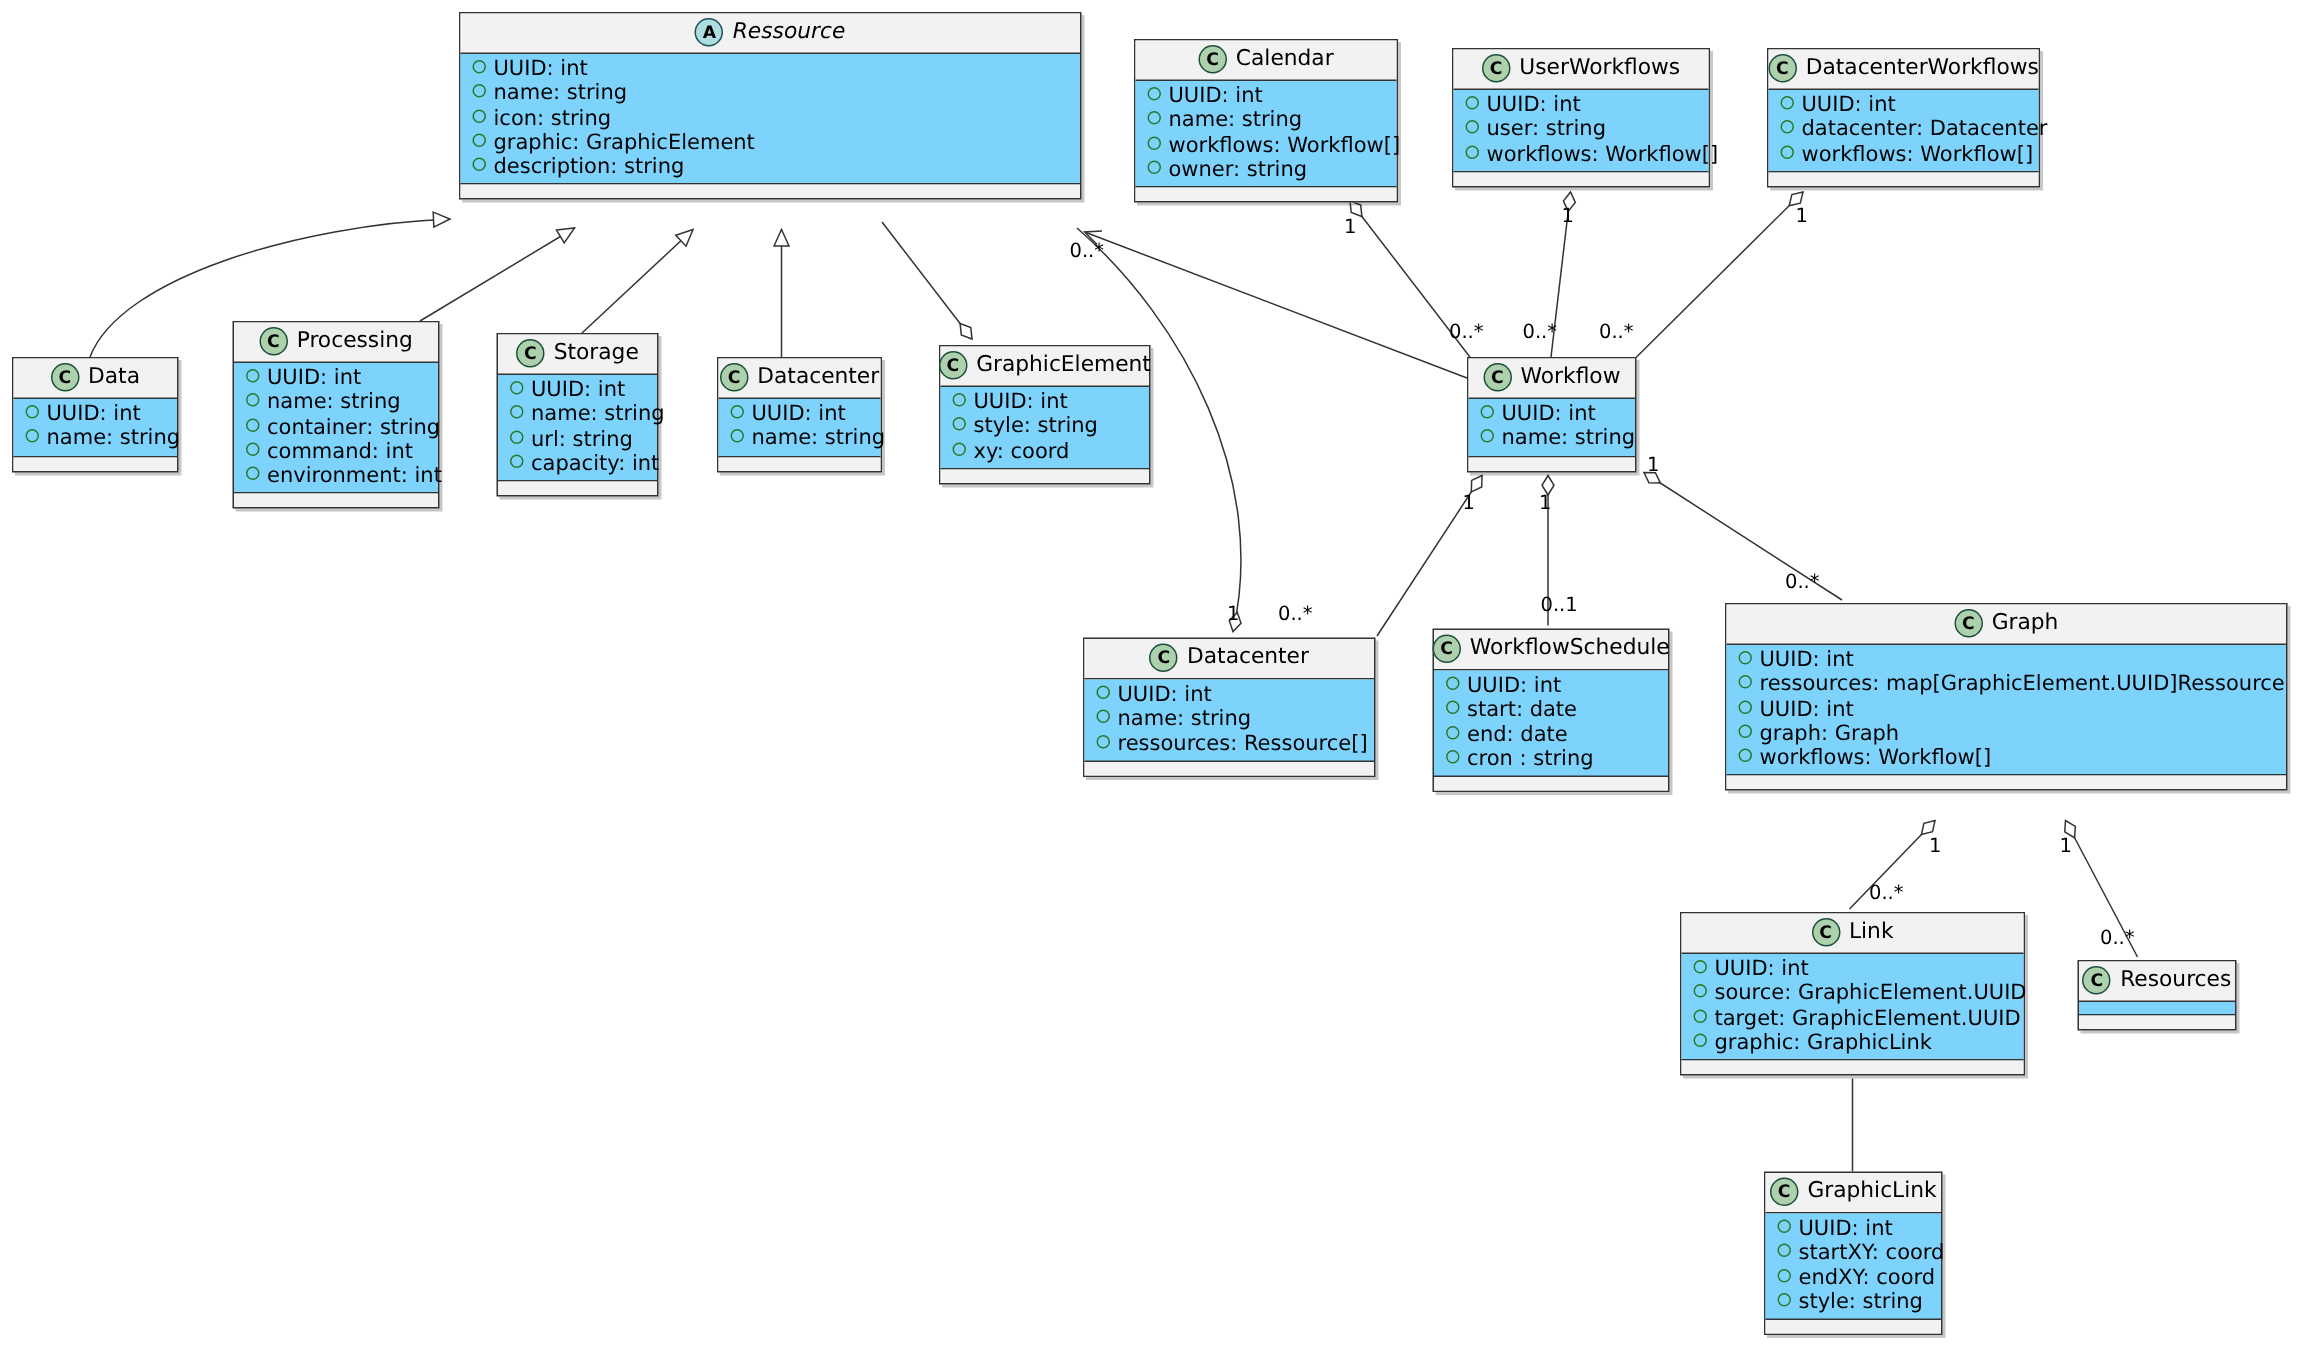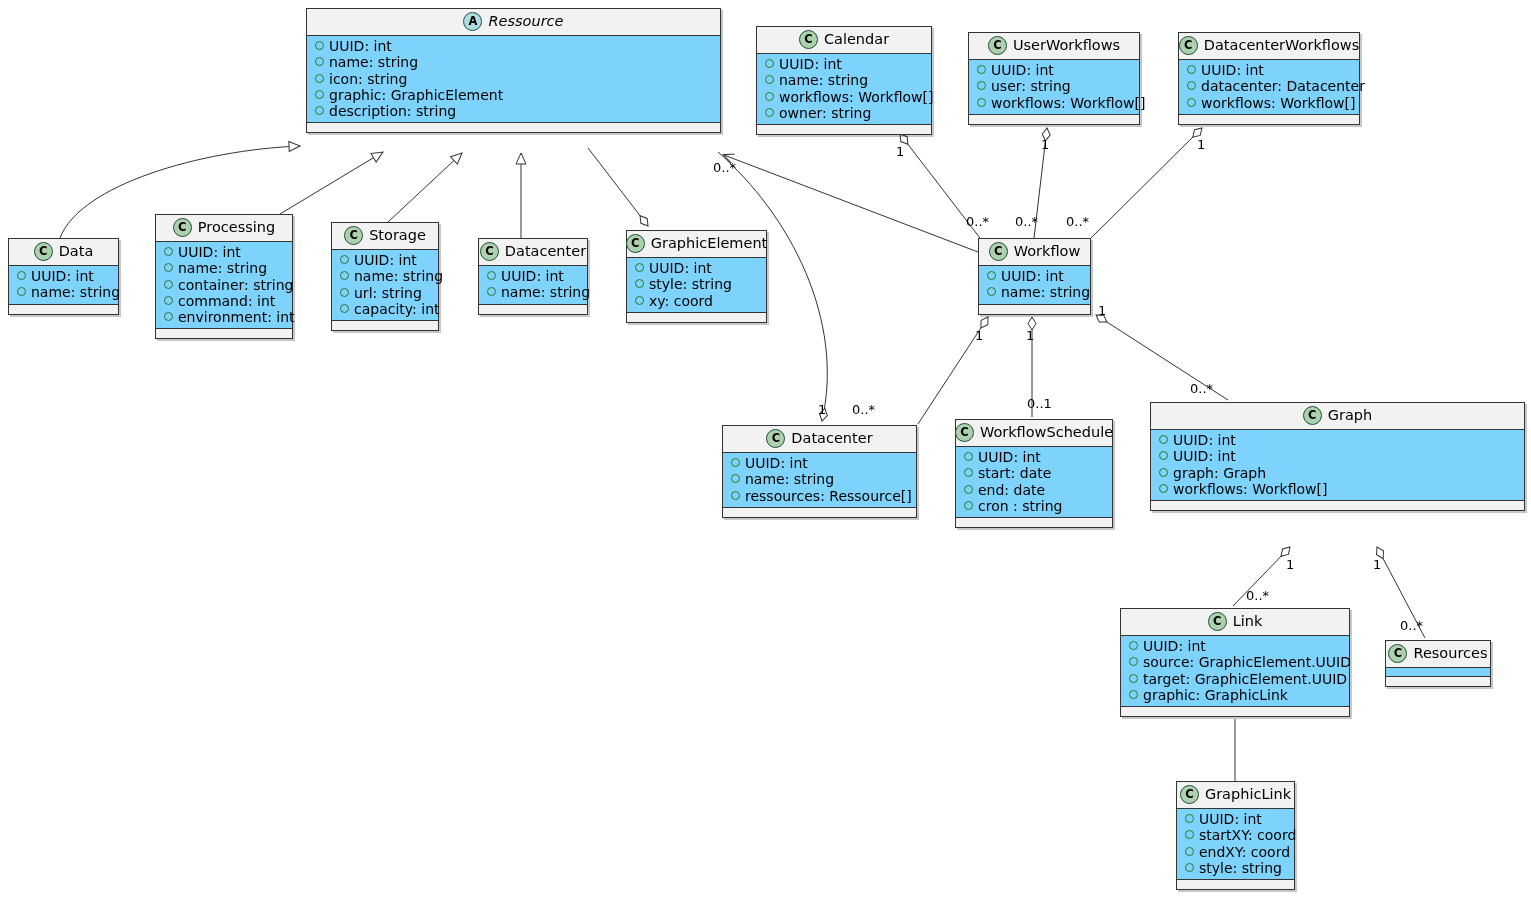--- a/index.html
+++ b/index.html
@@ -301,20 +301,21 @@
         </div>
         <div class="cls-methods"></div>
       </div>
       <div class="uml-class" style="left: 1150px; top: 402px; width: 375px;">
         <div class="cls-header">
           <span class="badge">C</span>
           <span class="cls-title">Graph</span>
         </div>
         <div class="cls-attrs">
           <div class="attr"><span class="vis"></span><span>UUID: int</span></div>
+          <div class="attr"><span class="vis"></span><span>ressources: map[GraphicElement.UUID]Ressource</span></div>
           <div class="attr"><span class="vis"></span><span>UUID: int</span></div>
           <div class="attr"><span class="vis"></span><span>graph: Graph</span></div>
           <div class="attr"><span class="vis"></span><span>workflows: Workflow[]</span></div>
         </div>
         <div class="cls-methods"></div>
       </div>
       <div class="uml-class" style="left: 1120px; top: 608px; width: 230px;">
         <div class="cls-header">
           <span class="badge">C</span>
           <span class="cls-title">Link</span>

